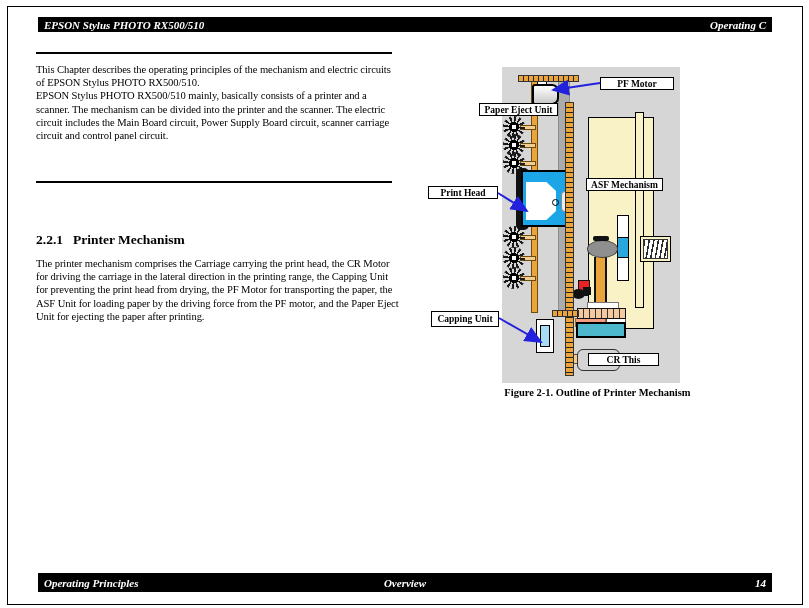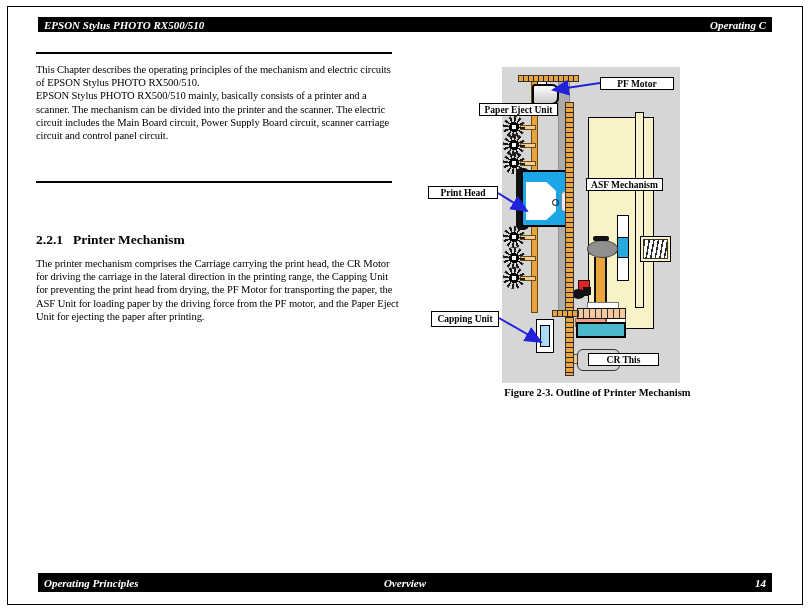--- a/index.html
+++ b/index.html
@@ -193,20 +193,20 @@
     <defs>
       <marker id="ah" markerWidth="9" markerHeight="8" refX="8" refY="4" orient="auto">
         <polygon points="0,0 9,4 0,8" fill="#2222DD"></polygon>
       </marker>
     </defs>
     <line x1="175" y1="23" x2="128" y2="30" stroke="#2222DD" stroke-width="2" marker-end="url(#ah)"></line>
     <line x1="73" y1="133" x2="102" y2="151" stroke="#2222DD" stroke-width="2" marker-end="url(#ah)"></line>
     <line x1="74" y1="258" x2="116" y2="282" stroke="#2222DD" stroke-width="2" marker-end="url(#ah)"></line>
   </svg>
 
-  <div class="abs caption">Figure 2-3.  Outline of Printer Mechanism</div>
+  <div class="abs caption">Figure 2-1.  Outline of Printer Mechanism</div>
 </div>
 
 <div class="abs bar" id="footer-bar">
   <span>Operating Principles</span>
   <span id="footer-center">Overview</span>
   <span>14</span>
 </div>
 
 </body></html>

